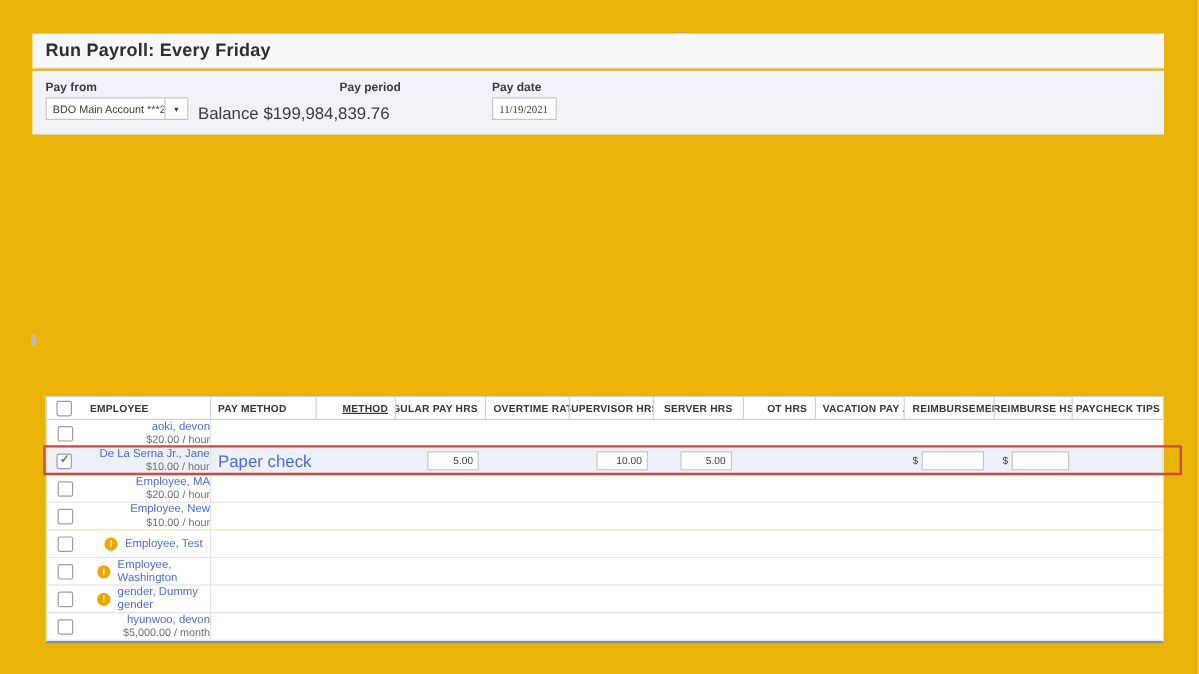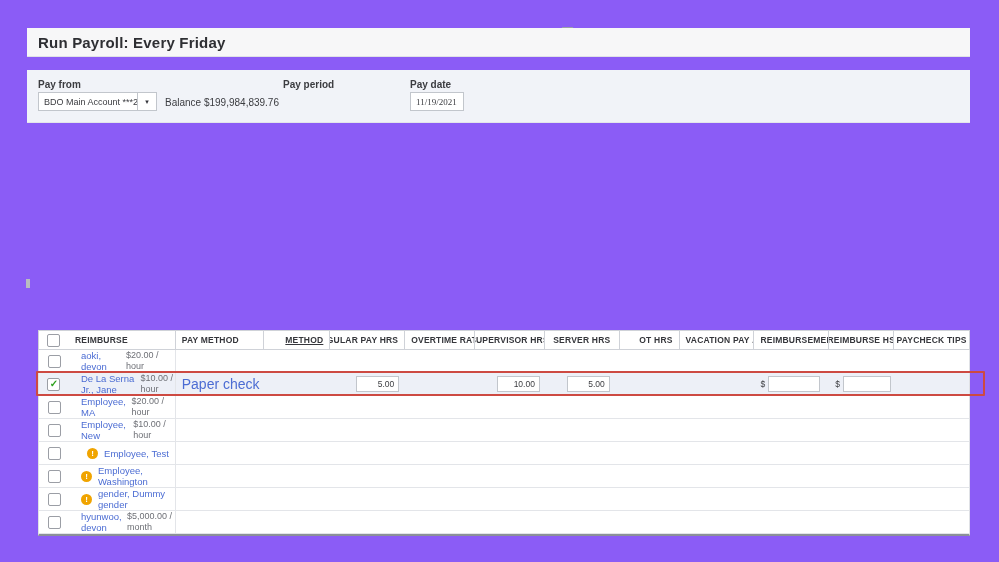--- a/index.html
+++ b/index.html
@@ -1,45 +1,45 @@
 <!DOCTYPE html>
 <html><head>
 <meta charset="utf-8">
 <style>
   * { margin:0; padding:0; box-sizing:border-box; }
   body { background:#ffffff; font-family:"Liberation Sans", sans-serif; }
-  .page { position:relative; width:999px; height:562px; background:#8b5cf6; overflow:hidden; }
+  .page { position:relative; width:999px; height:562px; background:#eab308; overflow:hidden; }
 
   
   .panel-head {
     position:absolute; left:27px; top:28px; width:943px; height:29px;
     background:#f7f7f8; border-bottom:1px solid #e0e2e6;
     display:flex; align-items:center; padding-left:11px;
   }
   .page-title { font-size:15px; font-weight:bold; color:#2e2f33; letter-spacing:.2px; }
 
   .panel-form {
-    position:absolute; left:27px; top:70px; width:943px; height:53px;
+    position:absolute; left:27px; top:59px; width:943px; height:53px;
     background:#f1f3f8; border-bottom:1px solid #e4e6ea;
   }
   .field-label { position:absolute; font-size:10px; font-weight:bold; color:#3b3c40; }
   .select {
     position:absolute; height:19px; background:#fff; border:1px solid #c2c6cc;
     display:flex; align-items:center; font-size:9px; color:#3b3c40; cursor:pointer;
   }
   .select .select-text { flex:1; padding:0 5px; white-space:nowrap; overflow:hidden; }
   .select .select-arrow {
     width:19px; height:100%; border-left:1px solid #c2c6cc;
     display:flex; align-items:center; justify-content:center; font-size:7px; color:#33343a;
   }
   .text-input {
     position:absolute; height:19px; background:#fff; border:1px solid #c2c6cc;
     font-size:9px; color:#3b3c40; padding:0 5px; font-family:Liberation Serif, serif;
   }
-  .balance { position:absolute; font-size:10px; color:#3b3c40; }
+  .balance { position:absolute; font-size:14px; color:#3b3c40; }
 
   
   .artifact-dash {
     position:absolute; left:561px; top:27px; width:13px; height:5px;
     background:#e9e9ea; border:1px solid #9aa0a6; border-radius:2px;
   }
   .artifact-bracket {
     position:absolute; left:26px; top:279px; width:4px; height:9px; background:#b9bcc0;
   }
 
@@ -71,21 +71,21 @@
   .col-othrs      { width:60px;  justify-content:flex-end; padding-right:6px; }
   .col-vacation   { width:75px; }
   .col-reimb      { width:75px; }
   .col-reimbhs    { width:65px;  justify-content:center; }
   .col-tips       { width:75px;  justify-content:center; }
   .td-rest { flex:1; }
 
   .th.col-salary .hdr-underline { text-decoration:underline; }
 
   .td.col-employee { border-right:1px solid #e3e5e9; padding-left:12px;
-    flex-direction:row; align-items:flex-end; justify-content:center; }
+    flex-direction:column; align-items:flex-end; justify-content:center; }
   .td.col-employee.single { flex-direction:row; align-items:center; }
 
   .emp-name { font-size:9.5px; color:#4b6cd3; line-height:11px; cursor:pointer; }
   .emp-rate { font-size:9px; color:#6e7076; line-height:11px; }
 
   .warn-icon {
     width:11px; height:11px; border-radius:50%; background:#f0a400;
     color:#fff; font-size:8px; font-weight:bold; line-height:11px; text-align:center;
     margin-right:6px; flex:0 0 auto;
   }
@@ -144,21 +144,21 @@
 
     <div class="field-label" style="left:383px; top:9px;">Pay date</div>
     <input class="text-input" style="left: 383px; top: 22px; width: 54px;" value="11/19/2021">
   </div>
 
   <div class="payroll-table">
     <div class="thead">
       <div class="th col-check">
         <span class="checkbox"></span>
       </div>
-      <div class="th col-employee">REIMBURSE</div>
+      <div class="th col-employee">EMPLOYEE</div>
       <div class="th col-paymethod">PAY METHOD</div>
       <div class="th col-salary">
           <span class="hdr-underline">METHOD</span>
         </div>
       <div class="th col-regpay" style="justify-content:flex-end;">REGULAR PAY HRS</div>
       <div class="th col-otrate">OVERTIME RATE...</div>
       <div class="th col-suphrs">SUPERVISOR HRS</div>
       <div class="th col-serverhrs" style="justify-content:center;">SERVER HRS</div>
       <div class="th col-othrs">OT HRS</div>
       <div class="th col-vacation">VACATION PAY ...</div>

